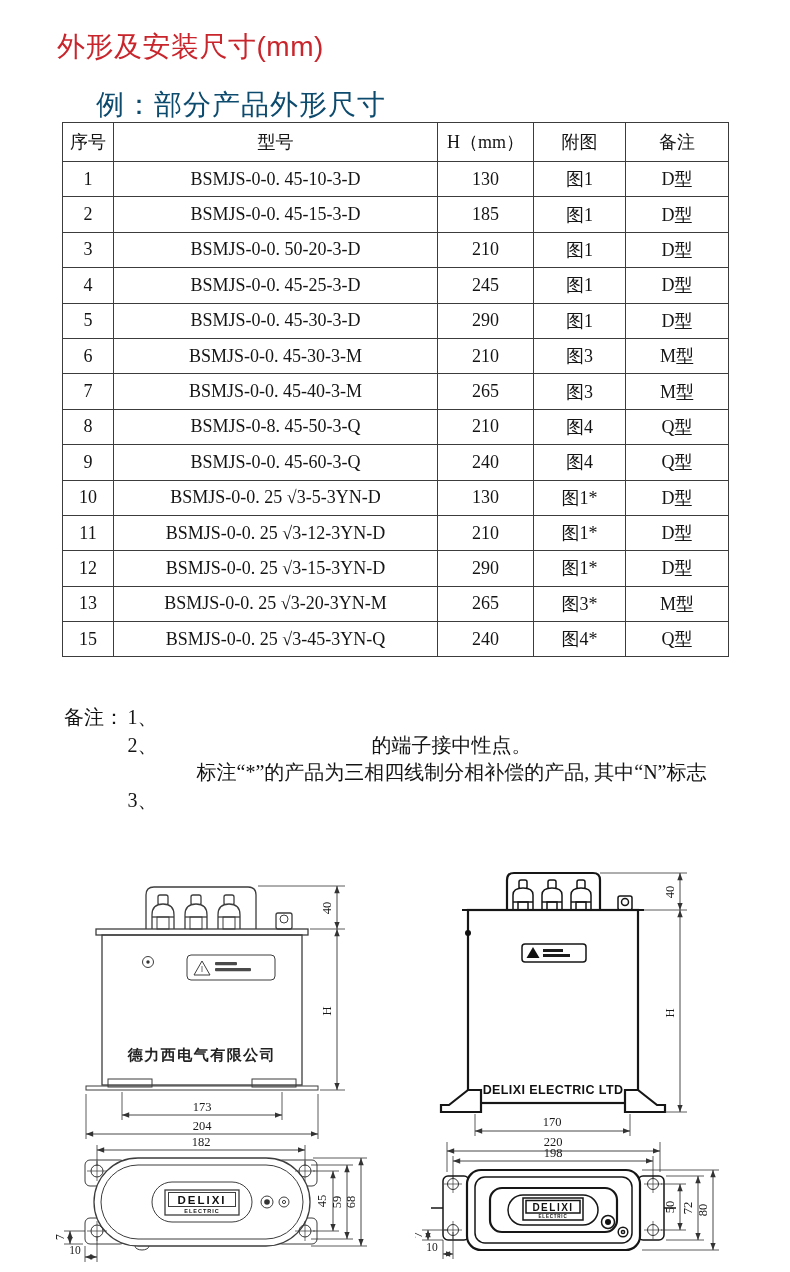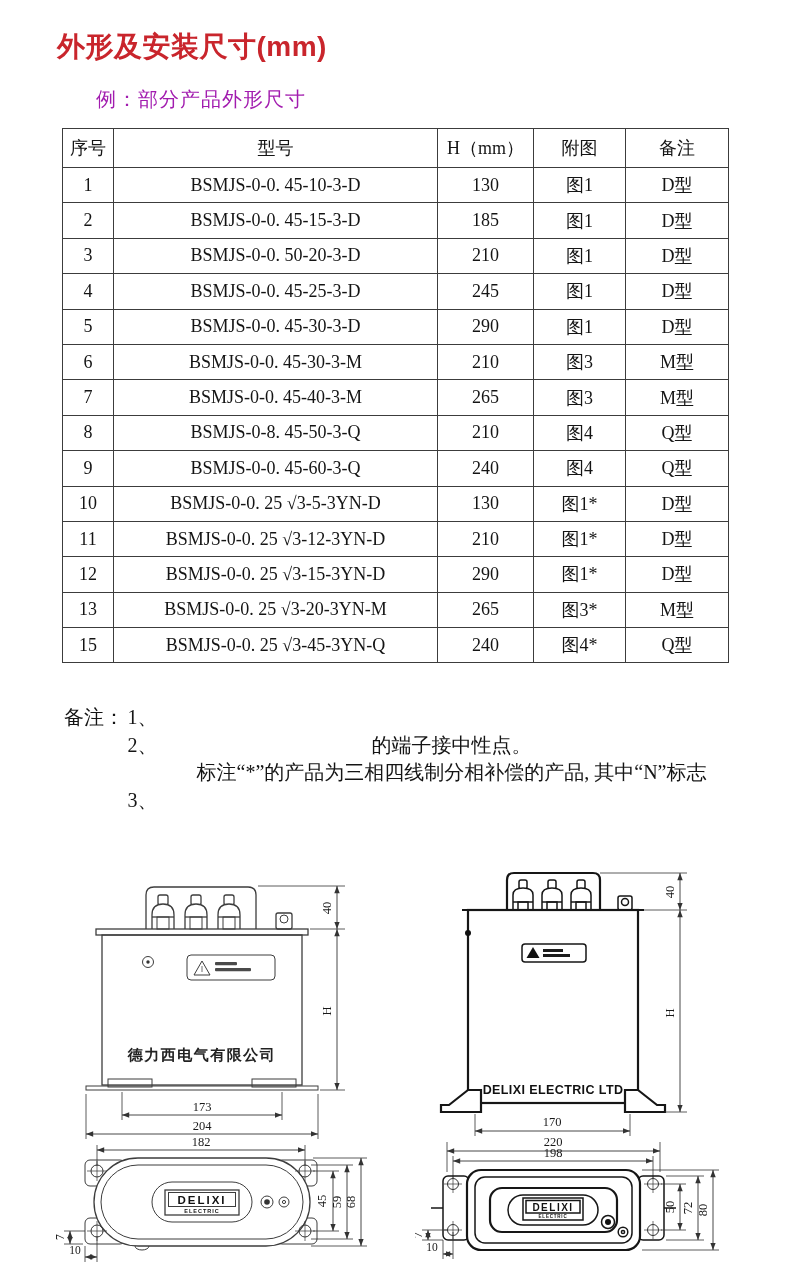--- a/index.html
+++ b/index.html
@@ -1,21 +1,21 @@
 <!DOCTYPE html>
 <html><head>
 <meta charset="utf-8">
 <style>
   html,body{margin:0;padding:0;background:#fff;}
   .page{position:relative;width:790px;height:1272px;background:#ffffff;overflow:hidden;
         font-family:"Liberation Serif",serif;color:#111;}
   .title{position:absolute;left:57px;top:28px;font-family:"Liberation Sans",sans-serif;
-         font-weight:bold;font-size:28px;color:#c9252c;letter-spacing:0.5px;}
-  .subtitle{position:absolute;left:96px;top:86px;font-size:20px;letter-spacing:1px;color:#a21caf;}
-  table.spec{position:absolute;left:62px;top:128px;width:666px;border-collapse:collapse;
+         font-weight:normal;font-size:28px;color:#c9252c;letter-spacing:0.5px;}
+  .subtitle{position:absolute;left:96px;top:86px;font-size:28px;letter-spacing:1px;color:#0c4a6e;}
+  table.spec{position:absolute;left:62px;top:122px;width:666px;border-collapse:collapse;
              table-layout:fixed;}
   table.spec th,table.spec td{border:1px solid #3c3c3c;text-align:center;vertical-align:middle;
              font-weight:normal;font-size:18px;color:#141414;padding:0;overflow:hidden;white-space:nowrap;}
   table.spec th{height:38px;}
   table.spec td{height:34.4px;}
   .notes{position:absolute;left:63px;top:704px;width:680px;font-size:20px;line-height:27.5px;color:#141414;text-align:center;}
   .note-row{display:flex;}
   .note-label{width:62px;flex:none;}
   .note-num{width:35px;flex:none;}
   .note-body{flex:1;}

